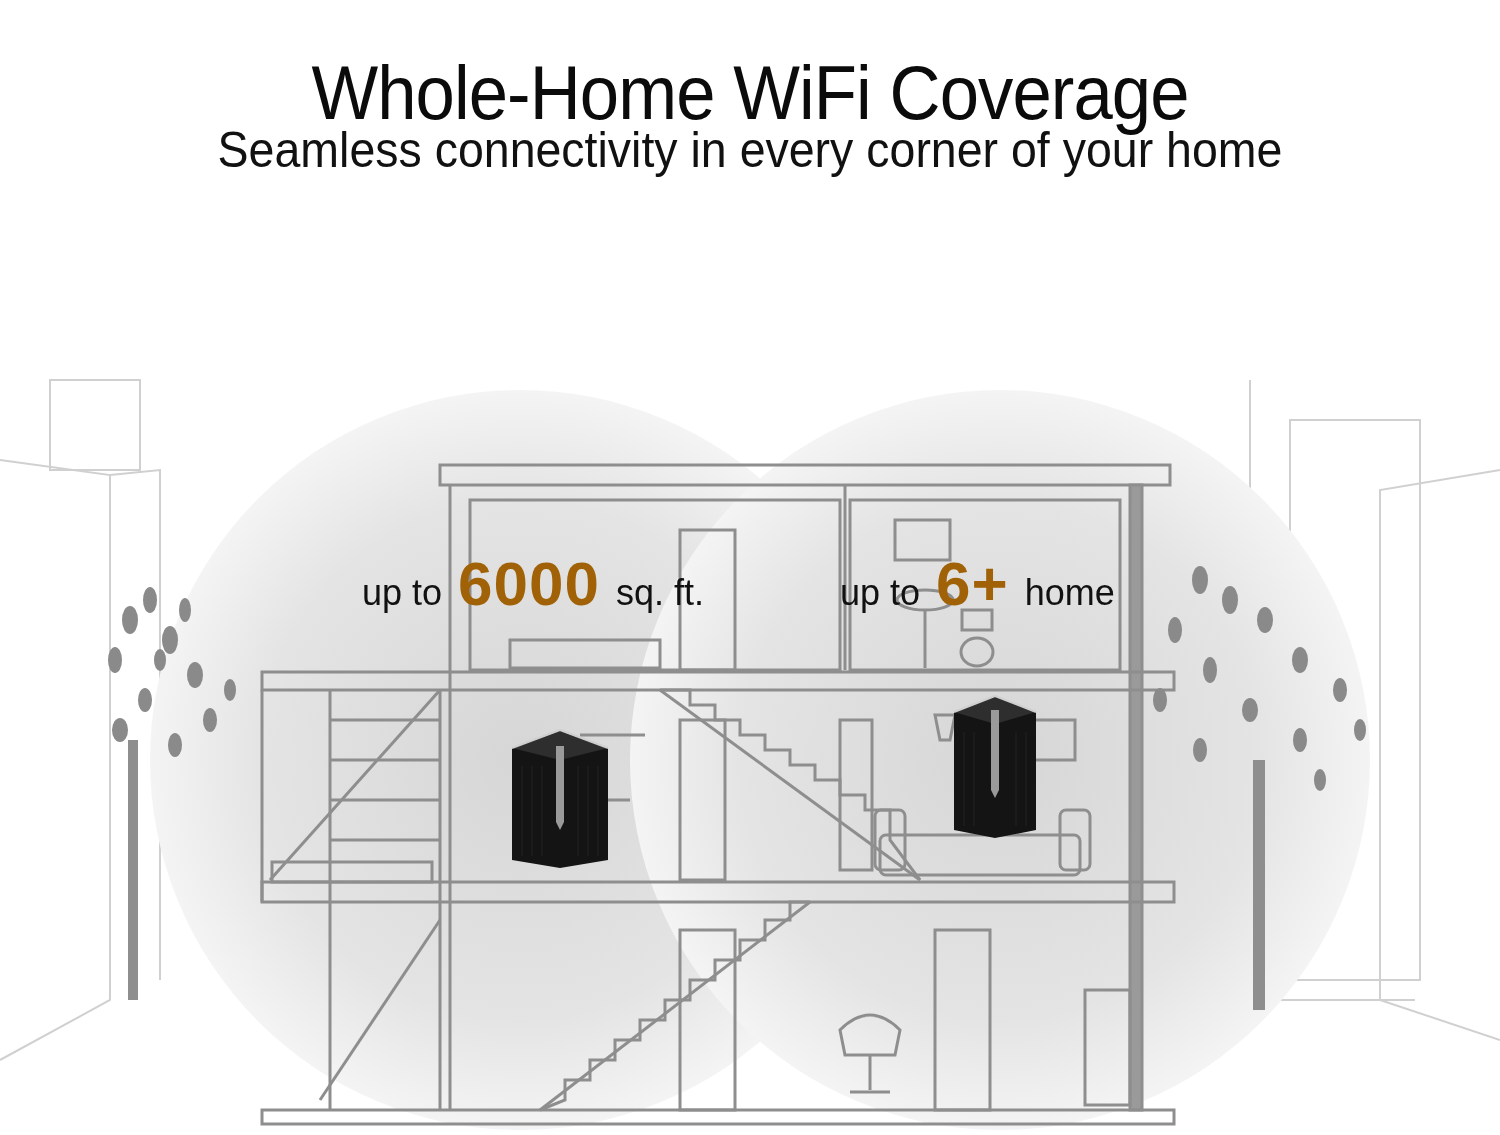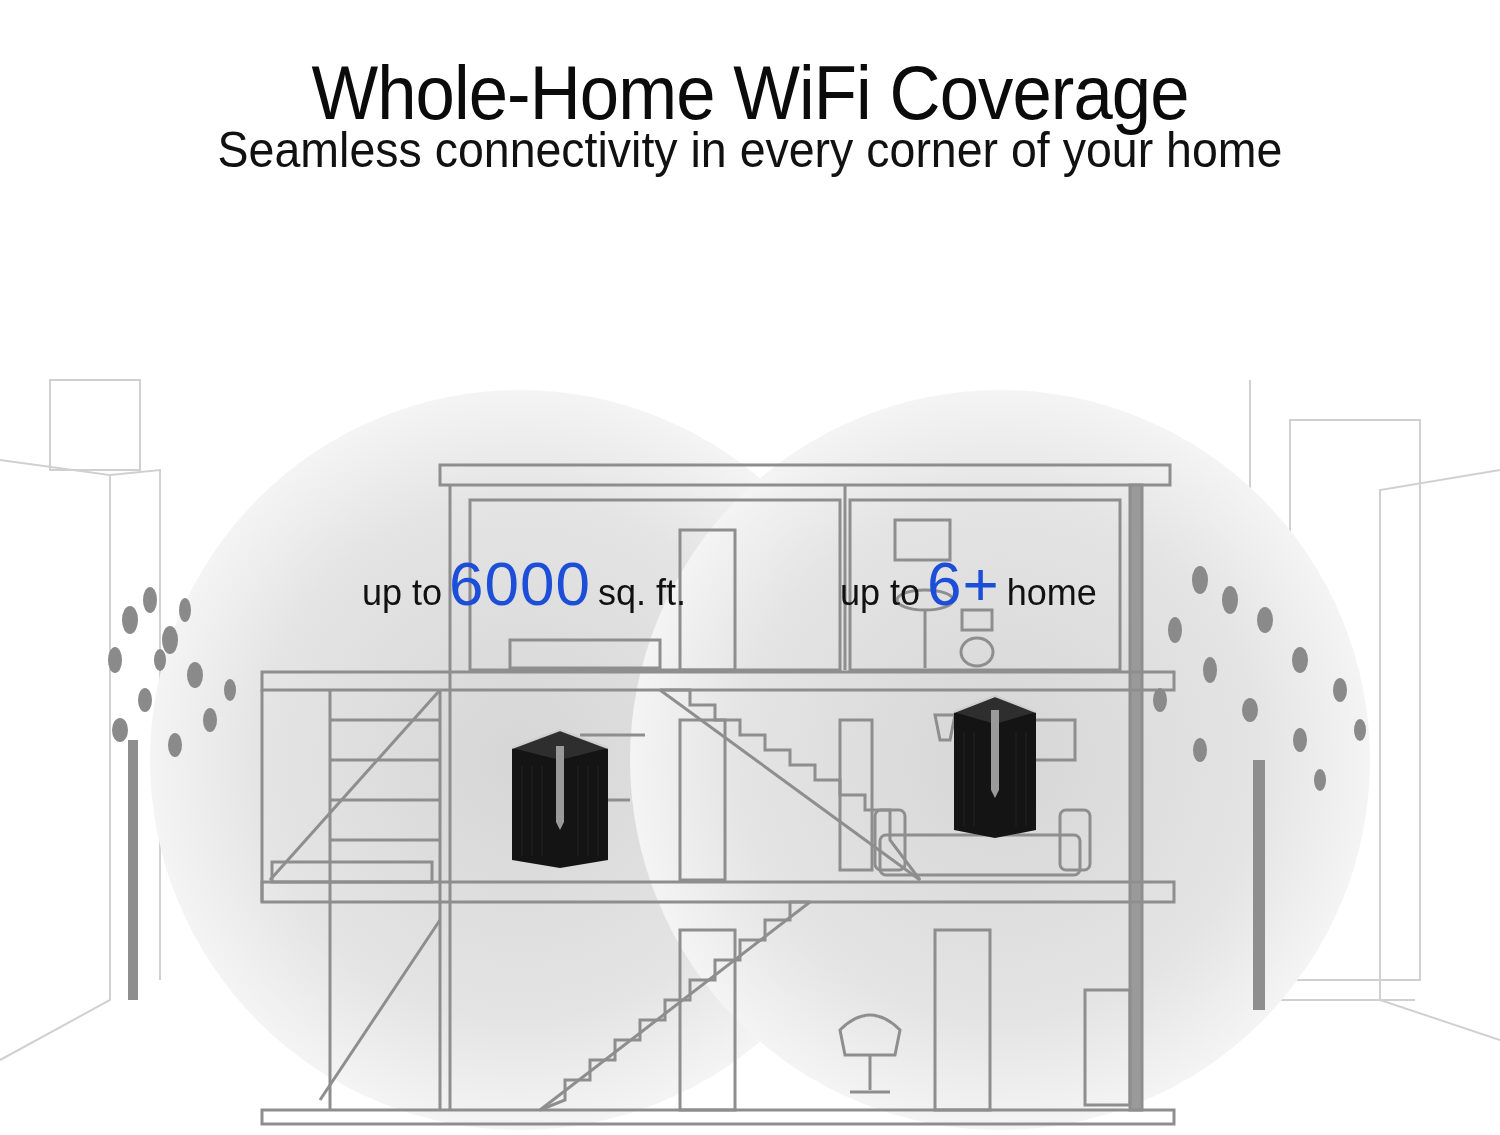--- a/index.html
+++ b/index.html
@@ -14,23 +14,23 @@
   }
   .subtitle {
     position: absolute; left: 0; top: 118px; width: 1500px; text-align: center;
     font-size: 50px; line-height: 64px; font-weight: 400; color: #111;
     transform: scaleX(0.93);
   }
   .scene { position: absolute; left: 0; top: 370px; width: 1500px; height: 765px; }
   .scene svg { display: block; }
   .stat {
     position: absolute; top: 548px; font-size: 36px; color: #111; white-space: nowrap;
-    display: flex; align-items: baseline; gap: 7px;
-  }
-  .stat .num { font-size: 62px; font-weight: 400; color: #1d4ed8; letter-spacing: 1px; }
+    display: flex; align-items: baseline; gap: 16px;
+  }
+  .stat .num { font-size: 62px; font-weight: 700; color: #a16207; letter-spacing: 1px; }
   .stat-area { left: 362px; }
   .stat-rooms { left: 840px; }
   .router { position: absolute; }
   .router-a { left: 508px; top: 726px; width: 104px; height: 142px; }
   .router-b { left: 950px; top: 692px; width: 90px; height: 146px; }
 </style>
 </head>
 <body>
 
 <h1 class="title">Whole-Home WiFi Coverage</h1>

